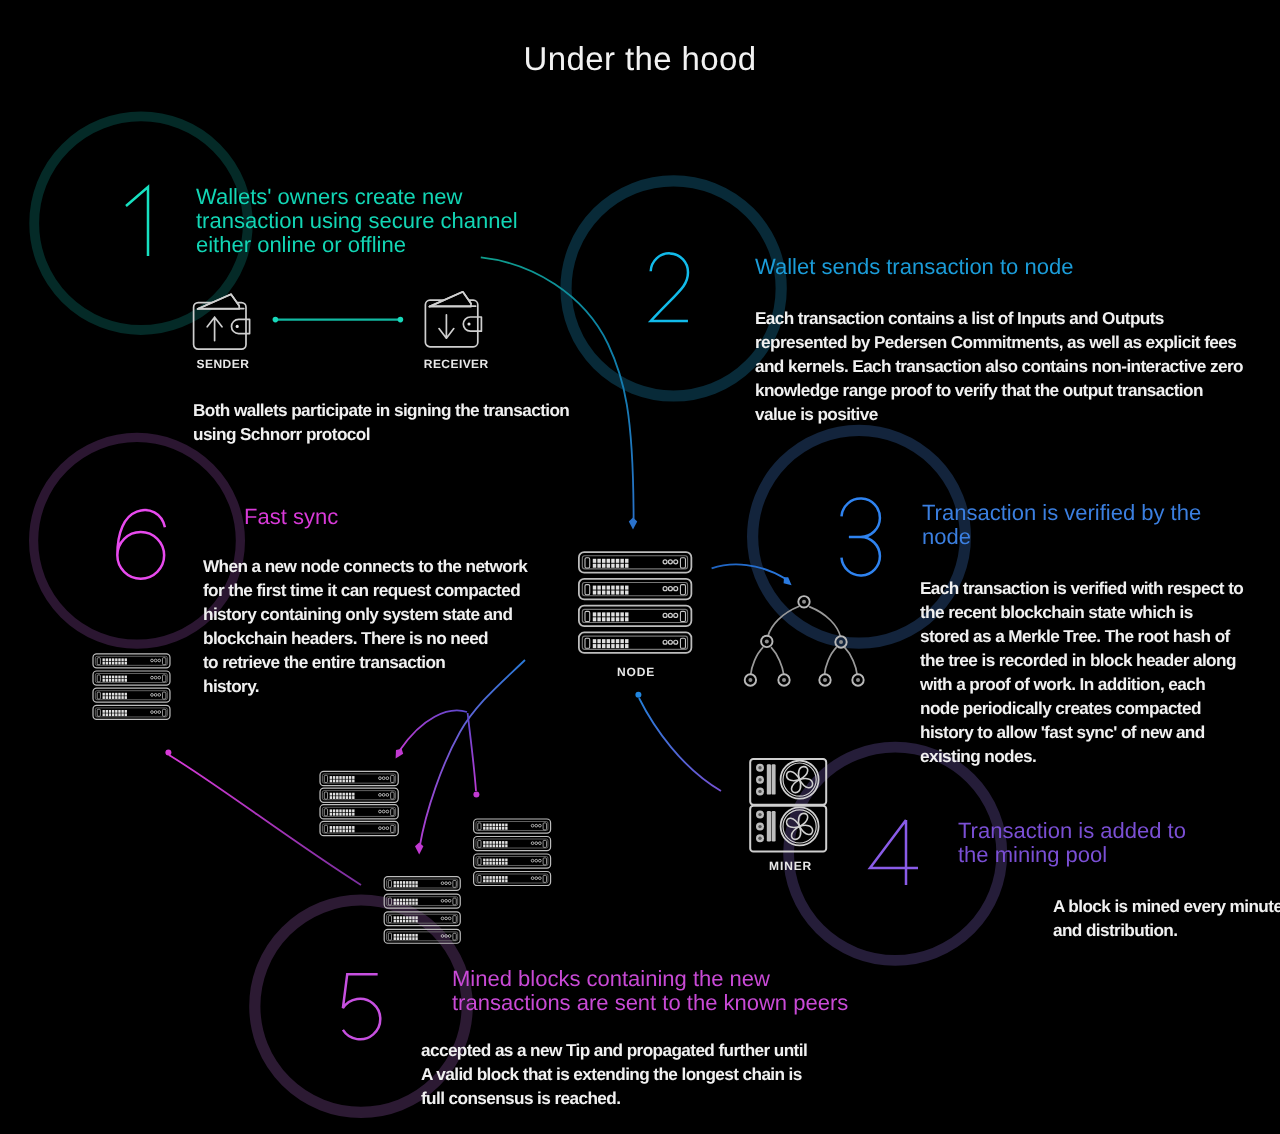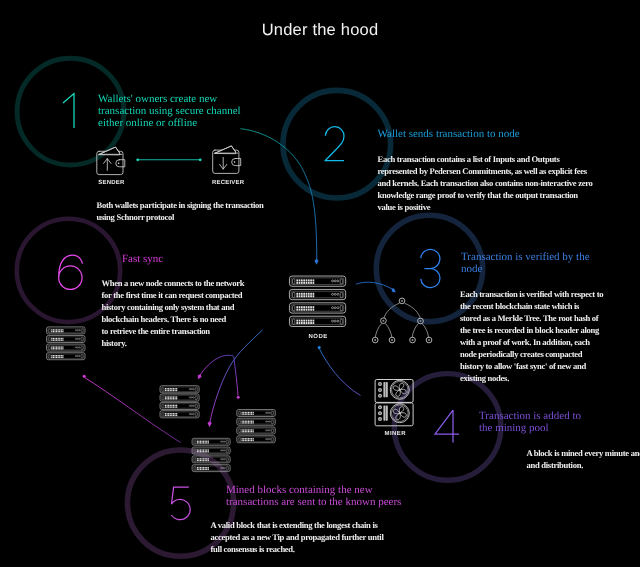--- a/index.html
+++ b/index.html
@@ -4,21 +4,21 @@
 <title>Under the hood</title>
 <style>
   html,body{margin:0;padding:0;background:#000;}
   *{-webkit-font-smoothing:antialiased;text-rendering:geometricPrecision;}
   body{width:640px;height:567px;overflow:hidden;font-family:"Liberation Sans",sans-serif;position:relative;}
   #stage{position:absolute;inset:0;width:640px;height:567px;border-radius:25px;}
   .title{position:absolute;left:0;top:21px;width:640px;text-align:center;color:#f2f2f2;font-size:16.5px;font-weight:400;letter-spacing:.2px;}
   svg.layer{position:absolute;left:0;top:0;width:640px;height:567px;overflow:visible;}
   .head{position:absolute;font-size:11px;font-weight:400;line-height:12px;letter-spacing:0;}
   .body{position:absolute;font-size:8.6px;font-weight:700;line-height:12.05px;letter-spacing:-0.3px;color:#f0f0f0;}
-  .ln{display:block;white-space:pre;font-family:Liberation Serif, serif;}
+  .ln{display:block;white-space:pre;}
   .caption{position:absolute;font-size:6px;font-weight:700;color:#e8e8e8;letter-spacing:0;text-align:center;white-space:nowrap;}
   .cap-sender{left:98.3px;top:180.3px;letter-spacing:0.22px;}
   .cap-receiver{left:211.9px;top:180.3px;letter-spacing:0.22px;}
   .cap-node{left:308.5px;top:334px;letter-spacing:0.45px;}
   .cap-miner{left:384.5px;top:431px;letter-spacing:0.45px;}
   .h1{left:98px;top:93px;width:166px;color:#12d6b5;}
   .b1{left:96.5px;top:199px;width:198px;}
   .h2{left:377.5px;top:128px;width:230px;color:#1b9cd8;}
   .b2{left:377.5px;top:153px;width:248px;}
   .h3{left:461px;top:251px;width:155px;color:#3b7fe0;}
@@ -324,29 +324,29 @@
   <div class="body b4">
       <span class="ln">A block is mined every minute and is</span>
       <span class="ln">and distribution.</span>
     </div>
 
   <div class="head h5">
       <span class="ln">Mined blocks containing the new</span>
       <span class="ln">transactions are sent to the known peers</span>
     </div>
   <div class="body b5">
+      <span class="ln">accepted as a new Tip and propagated further until</span>
       <span class="ln">A valid block that is extending the longest chain is</span>
-      <span class="ln">accepted as a new Tip and propagated further until</span>
       <span class="ln">full consensus is reached.</span>
     </div>
 
   <div class="head h6">
       <span class="ln">Fast sync</span>
     </div>
   <div class="body b6">
       <span class="ln">When a new node connects to the network</span>
       <span class="ln">for the first time it can request compacted</span>
-      <span class="ln">history containing only system that and</span>
+      <span class="ln">history containing only system state and</span>
       <span class="ln">blockchain headers. There is no need</span>
       <span class="ln">to retrieve the entire transaction</span>
       <span class="ln">history.</span>
     </div>
 </div>
 
 </body></html>

